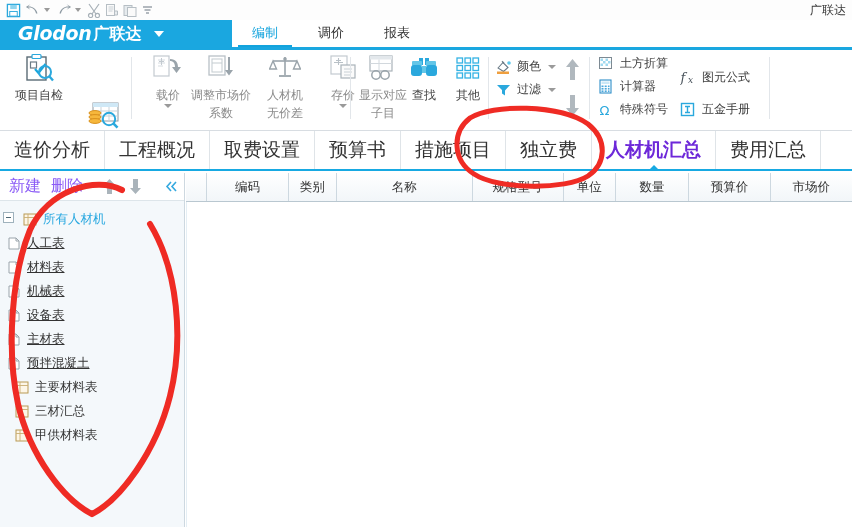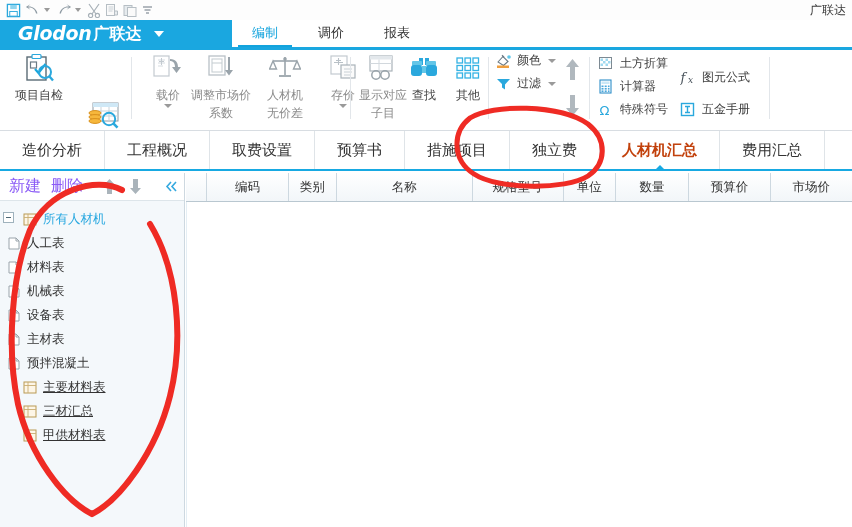--- a/index.html
+++ b/index.html
@@ -81,24 +81,24 @@
 
   .arrowbtn{position:absolute;width:24px;height:30px;display:flex;align-items:center;justify-content:center;}
 
   
   .subtabs{
     position:absolute;left:0;top:131px;width:852px;height:40px;background:#ffffff;
     border-bottom:2px solid #17a9e2;box-sizing:border-box;display:flex;align-items:stretch;
   }
   .stab{
     position:relative;display:flex;align-items:center;justify-content:center;
-    padding:0 22px;font-size:15px;color:#333;border-right:1px solid #dfe4e8;
+    padding:0 14px;font-size:19px;color:#333;border-right:1px solid #dfe4e8;
     white-space:nowrap;cursor:default;
   }
-  .stab.active{color:#c2410c;font-weight:bold;}
+  .stab.active{color:#6d28d9;font-weight:bold;}
   .stab.active .nub{
     position:absolute;left:50%;bottom:-1px;margin-left:-5px;width:0;height:0;
     border-left:5px solid transparent;border-right:5px solid transparent;border-bottom:5px solid #17a9e2;
   }
 
   
   .leftpane{
     position:absolute;left:0;top:173px;width:185px;height:354px;
     background:#f4f8fb;border-right:1px solid #cdd8e0;box-sizing:border-box;
   }
@@ -108,22 +108,22 @@
   }
   .ltb-btn{font-size:16px;color:#8b5cf6;padding:0 5px;cursor:default;white-space:nowrap;}
   .ltb-ico{width:26px;display:flex;align-items:center;justify-content:center;cursor:default;}
   .tree{position:relative;padding:6px 0 0 0;}
   .tnode{
     position:relative;display:flex;align-items:center;height:24px;padding-left:6px;
     font-size:12.5px;color:#333;white-space:nowrap;cursor:default;
   }
   .tnode .tico{width:16px;height:16px;margin-right:5px;display:flex;align-items:center;justify-content:center;}
   .tnode.root{color:#29a8e0;}
-  .tnode.lvl2{}
-  .tnode.lvl1{padding-left:22px;text-decoration:underline;}
+  .tnode.lvl2{text-decoration:underline;}
+  .tnode.lvl1{padding-left:14px;}
   .expander{
     position:absolute;left:3px;top:5px;width:11px;height:11px;border:1px solid #9fb2bd;
     background:#fff;box-sizing:border-box;
   }
   .expander:before{content:"";position:absolute;left:2px;top:4px;width:5px;height:1px;background:#4d6875;}
 
   
   .grid{
     position:absolute;left:186px;top:173px;width:666px;height:354px;background:#ffffff;
   }
@@ -345,21 +345,21 @@
               <rect x="12" y="19" width="5.5" height="5"></rect>
               <rect x="20" y="19" width="5.5" height="5"></rect>
           </g>
         </svg>
       </div>
       <div class="lbl">其他</div>
     </div>
 
     <div class="sep" style="left:488px;"></div>
 
-    <div class="small-col" style="left:494px;top:2px;font-family:Liberation Mono, monospace;">
+    <div class="small-col" style="left:494px;top:8px;font-family:Liberation Mono, monospace;">
       <div class="small-item">
         <span class="ico">
           <svg width="17" height="15" viewBox="0 0 17 15">
             <path d="M3 9 L8 3.5 L13 8.5 L8.5 12.5 Z" fill="#ffffff" stroke="#6a7a86" stroke-width="1.1"></path>
             <path d="M7 2.2 L9 4.2" stroke="#6a7a86" stroke-width="1.3"></path>
             <circle cx="14" cy="4" r="1.8" fill="#5fc8ea"></circle>
             <rect x="2" y="12.5" width="12" height="2.5" fill="#ef9f3f"></rect>
           </svg>
         </span>
         <span class="lbl">颜色</span>

